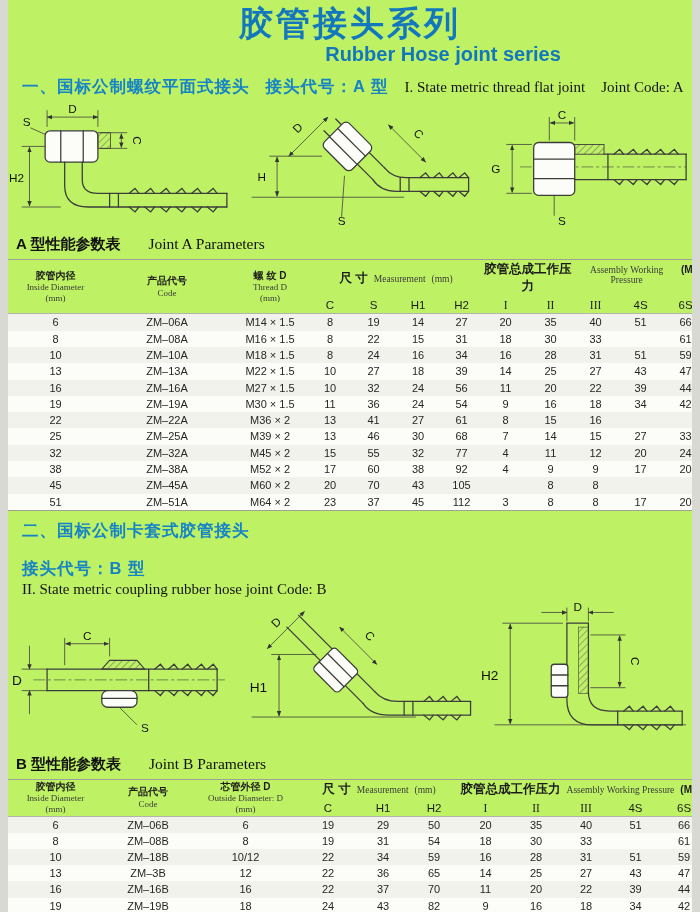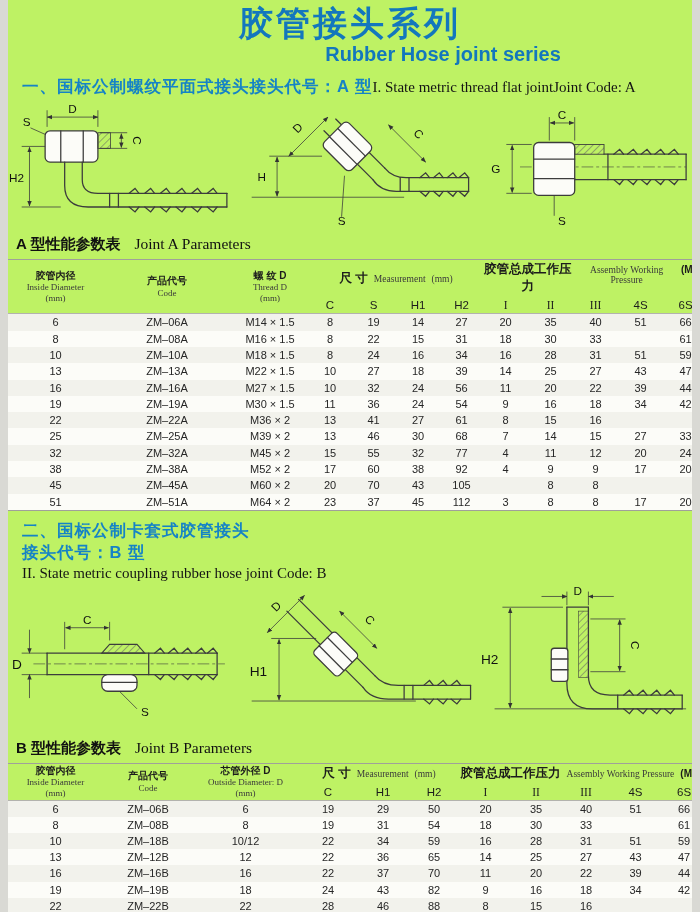--- a/index.html
+++ b/index.html
@@ -8,36 +8,36 @@
     font-family:"Liberation Sans", sans-serif; color:#2a2a2a;
     position:relative; overflow:hidden; box-sizing:border-box;
   }
   
   .title-cn { text-align:center; font-size:34px; font-weight:bold; letter-spacing:3px;
               padding-top:5px; line-height:1.1; }
   .title-en { font-size:20px; font-weight:bold; width:520px; margin-left:175px;
               text-align:center; line-height:1.1; margin-top:1px; }
   .blue { color:#1377bd; }
   
-  .sec-head { display:flex; align-items:baseline; padding-left:14px; margin-top:11px; }
+  .sec-head { display:flex; align-items:baseline; gap:16px; padding-left:14px; margin-top:11px; }
   .sec-cn { font-size:16.5px; font-weight:bold; color:#1583c6; letter-spacing:1px; }
   .sec-en { font-family:"Liberation Serif", serif; font-size:15px; color:#141414; }
   .sec-en2 { font-family:"Liberation Serif", serif; font-size:15px; color:#141414;
              padding-left:14px; margin-top:1px; }
   
   .draw-row { display:flex; margin-top:2px; }
   svg { display:block; font-family:"Liberation Sans", sans-serif; }
   .ol   { stroke:#3c3c3c; stroke-width:1.3; fill:none; stroke-linecap:round; }
   .olw  { stroke:#3c3c3c; stroke-width:1.3; fill:#fcfcf8; }
   .dim  { stroke:#3c3c3c; stroke-width:0.8; fill:none; }
   .cl   { stroke:#3c3c3c; stroke-width:0.6; fill:none; stroke-dasharray:12 3 3 3; }
   .dtx  { font-size:12px; fill:#111; }
   .dtx-big { font-size:14px; fill:#111; }
   
-  .tbl-title { display:flex; align-items:baseline; gap:14px; padding-left:8px; margin:7px 0 5px 0; }
+  .tbl-title { display:flex; align-items:baseline; gap:28px; padding-left:8px; margin:7px 0 5px 0; }
   .tbl-title-cn { font-size:15px; font-weight:bold; color:#111; }
   .tbl-title-en { font-family:"Liberation Serif", serif; font-size:15.5px; color:#111; }
   
   table { border-collapse:collapse; table-layout:fixed; width:700px; }
   thead { border-top:1px solid #a0a09a; }
   thead tr.sub { border-bottom:1px solid #b3b3ad; }
   th { font-weight:normal; padding:1px 0; vertical-align:middle; text-align:center; }
   .h-cn { display:block; font-weight:bold; font-size:10px; color:#1c1c1c; line-height:1.25; }
   .h-en { display:block; font-family:"Liberation Serif", serif; font-size:9px; color:#3a3a3a; line-height:1.2; }
   .g-wrap { display:flex; justify-content:center; align-items:baseline; gap:6px; }
@@ -611,21 +611,21 @@
           <td>34</td>
           <td>59</td>
           <td>16</td>
           <td>28</td>
           <td>31</td>
           <td>51</td>
           <td>59</td>
         </tr>
         <tr>
           <td>13</td>
-          <td>ZM–12B</td>
+          <td>ZM–3B</td>
           <td>12</td>
           <td>22</td>
           <td>36</td>
           <td>65</td>
           <td>14</td>
           <td>25</td>
           <td>27</td>
           <td>43</td>
           <td>47</td>
         </tr>

